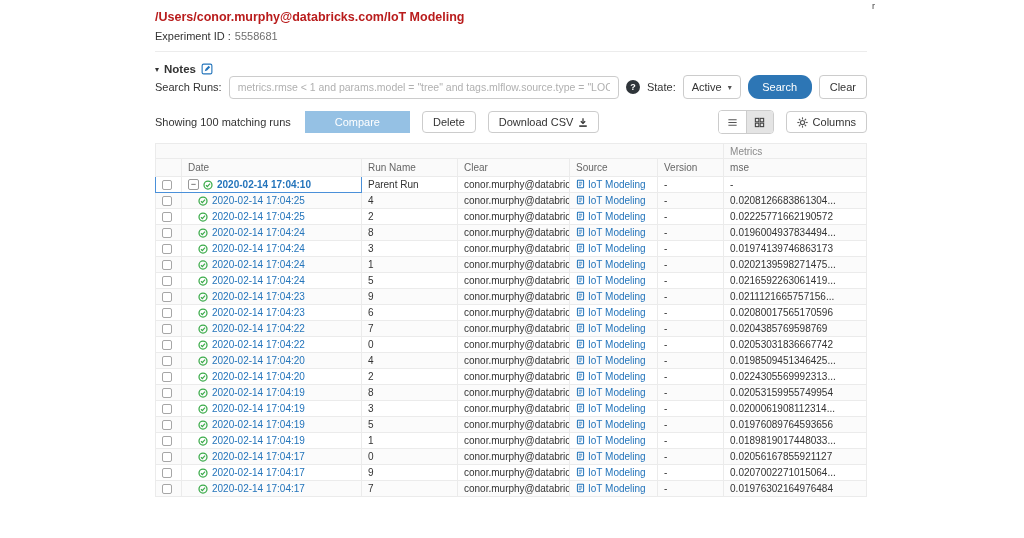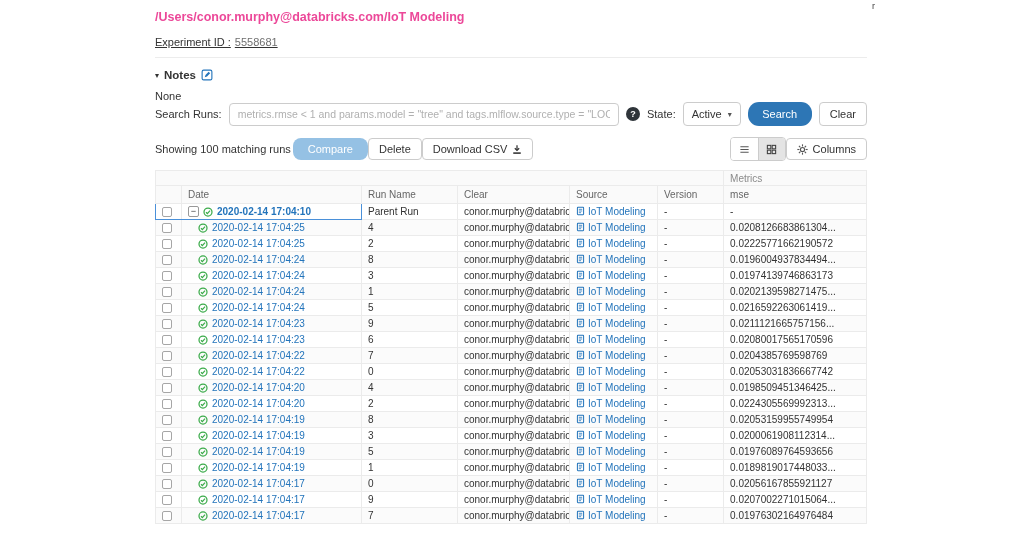--- a/index.html
+++ b/index.html
@@ -8,24 +8,24 @@
     position: relative;
     background: #fff;
     overflow: hidden;
     font-family: "Liberation Sans", sans-serif;
     color: #333;
     font-size: 11px;
   }
   .stray-char { position: absolute; left: 872px; top: 1px; font-size: 9px; color: #444; }
   .content { position: absolute; left: 155px; top: 10px; width: 712px; }
 
-  .page-title { font-size: 12.5px; font-weight: bold; color: #ec4899; margin-bottom: 12px; }
+  .page-title { font-size: 12.5px; font-weight: bold; color: #b91c1c; margin-bottom: 6px; }
 
   .meta-row { display: flex; font-size: 11px; padding-bottom: 9px; border-bottom: 1px solid #ececec; }
-  .meta-item.first { width: 245px; text-decoration: underline; }
+  .meta-item.first { width: 245px; }
   .meta-label { color: #333; }
   .meta-value { color: #6f6f6f; margin-left: 4px; }
 
   .notes-header { margin-top: 11px; display: flex; align-items: center; gap: 5px; }
   .caret { font-size: 8px; color: #333; }
   .notes-label { font-size: 11.5px; font-weight: bold; color: #333; }
   .edit-icon { display: inline-flex; cursor: pointer; }
   .notes-content { margin-top: 9px; font-size: 11px; color: #333; }
 
   .search-row { display: flex; align-items: center; gap: 7px; }
@@ -53,24 +53,24 @@
     background: var(--button-blue, #2d76b5); color: #fff; font-size: 11px;
     cursor: pointer; font-family: "Liberation Sans", sans-serif;
   }
   .btn-clear, .btn {
     height: 24px; border: 1px solid #ccc; border-radius: 4px; background: #fff;
     color: #333; font-size: 11px; padding: 0 10px; cursor: pointer;
     display: inline-flex; align-items: center; gap: 5px;
     font-family: "Liberation Sans", sans-serif; white-space: nowrap;
   }
 
-  .toolbar-row { display: flex; align-items: center; margin-top: 11px; gap: 0; }
+  .toolbar-row { display: flex; align-items: center; margin-top: 11px; gap: 12px; }
   .showing-text { font-size: 11px; color: #333; margin-right: 2px; }
   .btn-compare {
-    height: 22px; border: none; border-radius: 8px; padding: 0 15px;
+    height: 22px; border: none; border-radius: 0; padding: 0 30px;
     background: var(--compare-blue, #95c1e4); color: #fff; font-size: 11px;
     cursor: default; font-family: "Liberation Sans", sans-serif;
   }
   .toolbar-row .btn { height: 22px; }
   .spacer { flex: 1; }
   .view-toggle { display: flex; border: 1px solid #ccc; border-radius: 4px; overflow: hidden; }
   .view-btn {
     width: 27px; height: 22px; display: flex; align-items: center; justify-content: center;
     background: #fff; cursor: pointer;
   }
@@ -129,21 +129,20 @@
   <div class="notes-header">
     <span class="caret">▾</span>
     <span class="notes-label">Notes</span>
     <span class="edit-icon">
       <svg width="12" height="12" viewBox="0 0 16 16">
           <rect x="1.5" y="1.5" width="13" height="13" rx="2" fill="none" stroke="#2374bb" stroke-width="1.5"></rect>
           <path d="M5 11l1-3 4.2-4.2 2 2L8 10l-3 1z" fill="#2374bb"></path>
         </svg>
     </span>
   </div>
-  <div class="notes-content">None</div>
 
   <div class="search-row">
     <label class="search-label">Search Runs:</label>
     <input class="search-input" type="text" placeholder="metrics.rmse &lt; 1 and params.model = &quot;tree&quot; and tags.mlflow.source.type = &quot;LOCAL&quot;" style="">
     <span class="help-icon">?</span>
     <span class="state-label">State:</span>
     <button class="state-dropdown">
       <span>Active</span>
       <span class="dd-caret">▾</span>
     </button>

